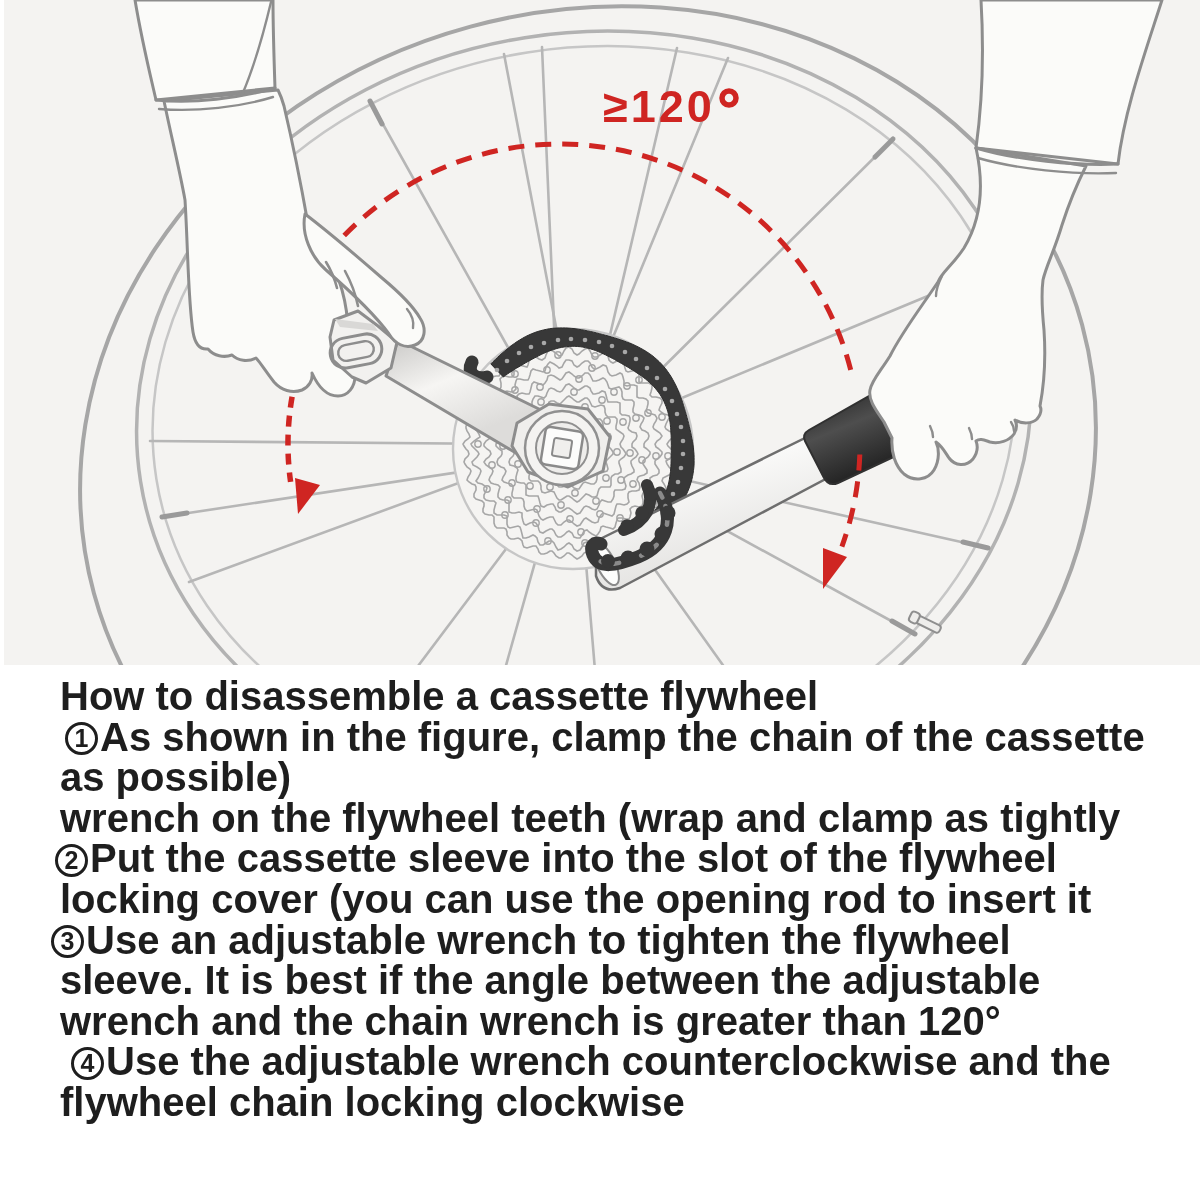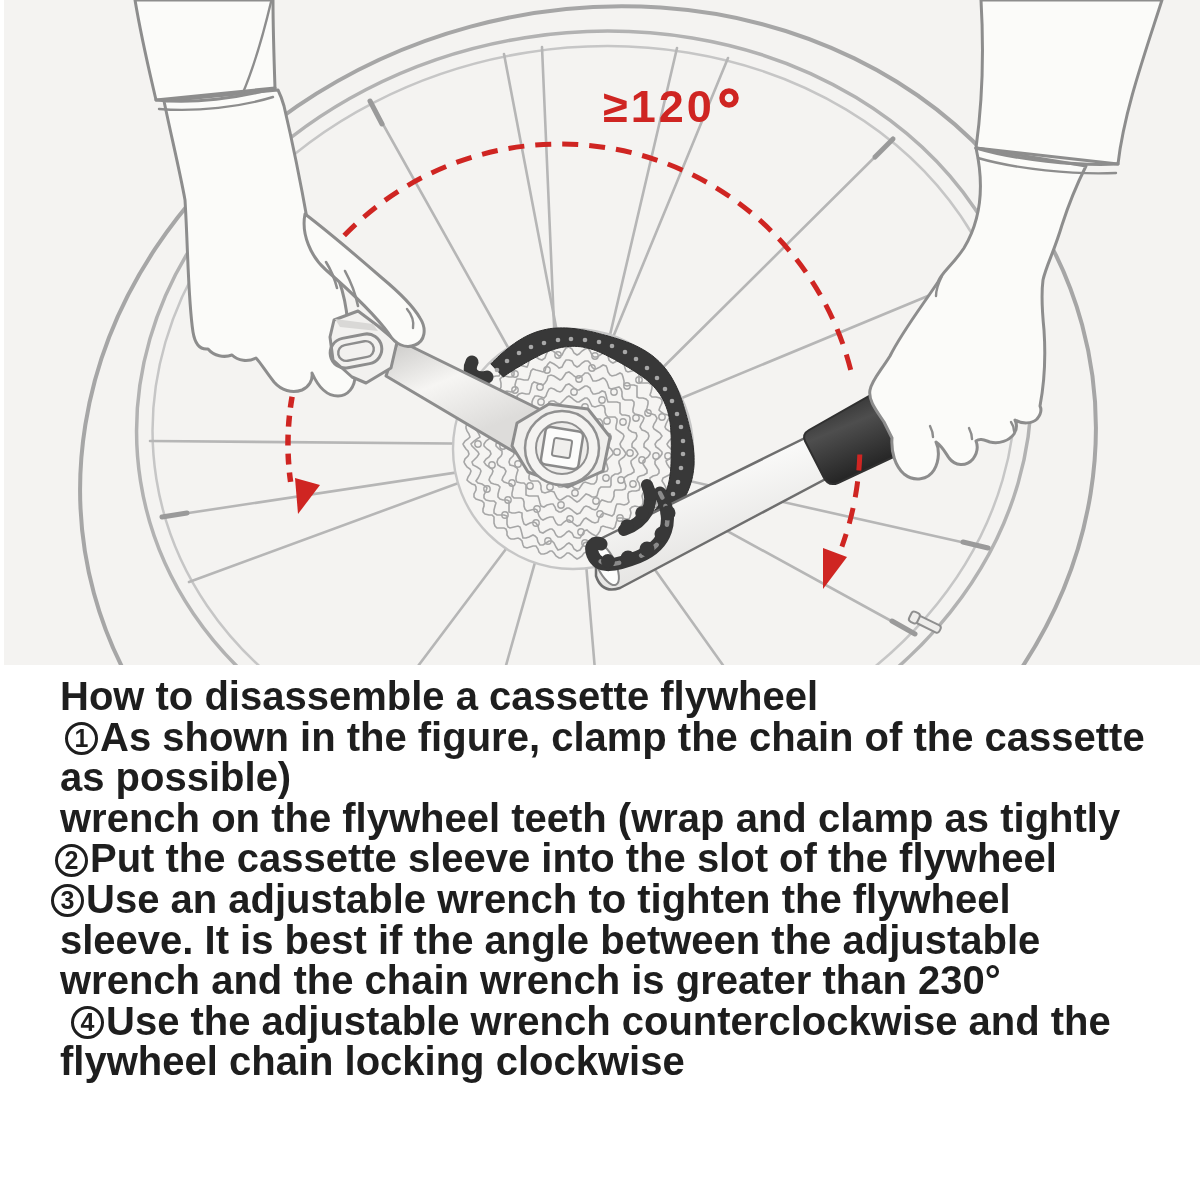--- a/index.html
+++ b/index.html
@@ -258,18 +258,19 @@
 <text x="599" y="122" font-family="Liberation Sans, sans-serif" font-size="45" font-weight="bold" letter-spacing="3" fill="#cf2522">≥120</text>
 <circle cx="725" cy="98" r="7" fill="none" stroke="#cf2522" stroke-width="5.5"></circle>
 </svg>
 </div>
 <div class="txt">
 <div>How to disassemble a cassette flywheel</div>
 <div style="padding-left:38px"><span class="c">1</span>As shown in the figure, clamp the chain of the cassette</div>
 <div>as possible)</div>
 <div>wrench on the flywheel teeth (wrap and clamp as tightly</div>
 <div style="padding-left:28px"><span class="c">2</span>Put the cassette sleeve into the slot of the flywheel</div>
+<div>locking cover (you can use the opening rod to insert it</div>
 <div style="padding-left:24px"><span class="c">3</span>Use an adjustable wrench to tighten the flywheel</div>
 <div>sleeve. It is best if the angle between the adjustable</div>
-<div>wrench and the chain wrench is greater than 230°</div>
+<div>wrench and the chain wrench is greater than 120°</div>
 <div style=""><span class="c">4</span>Use the adjustable wrench counterclockwise and the</div>
 <div>flywheel chain locking clockwise</div>
 </div>
 
 </body></html>

